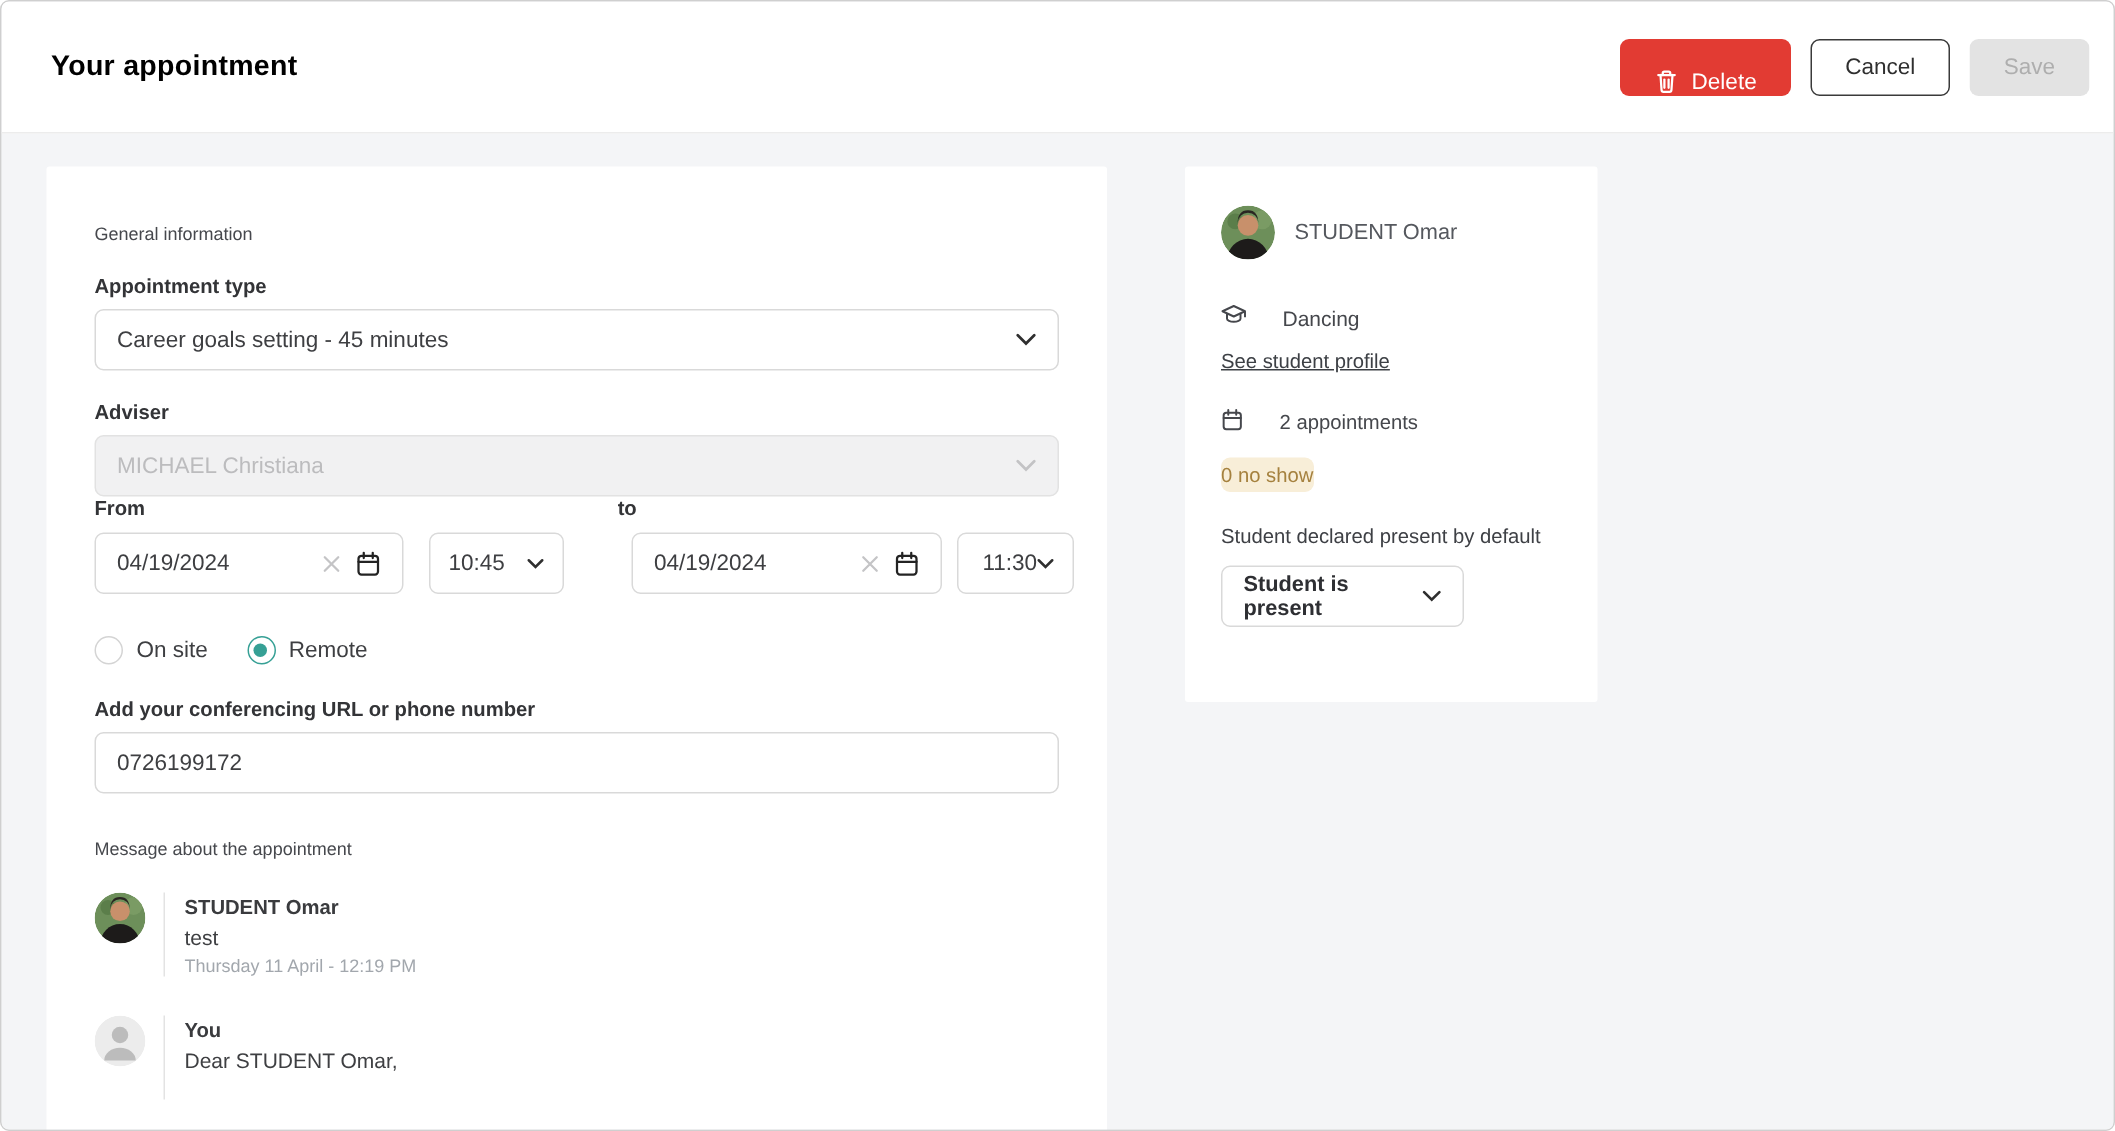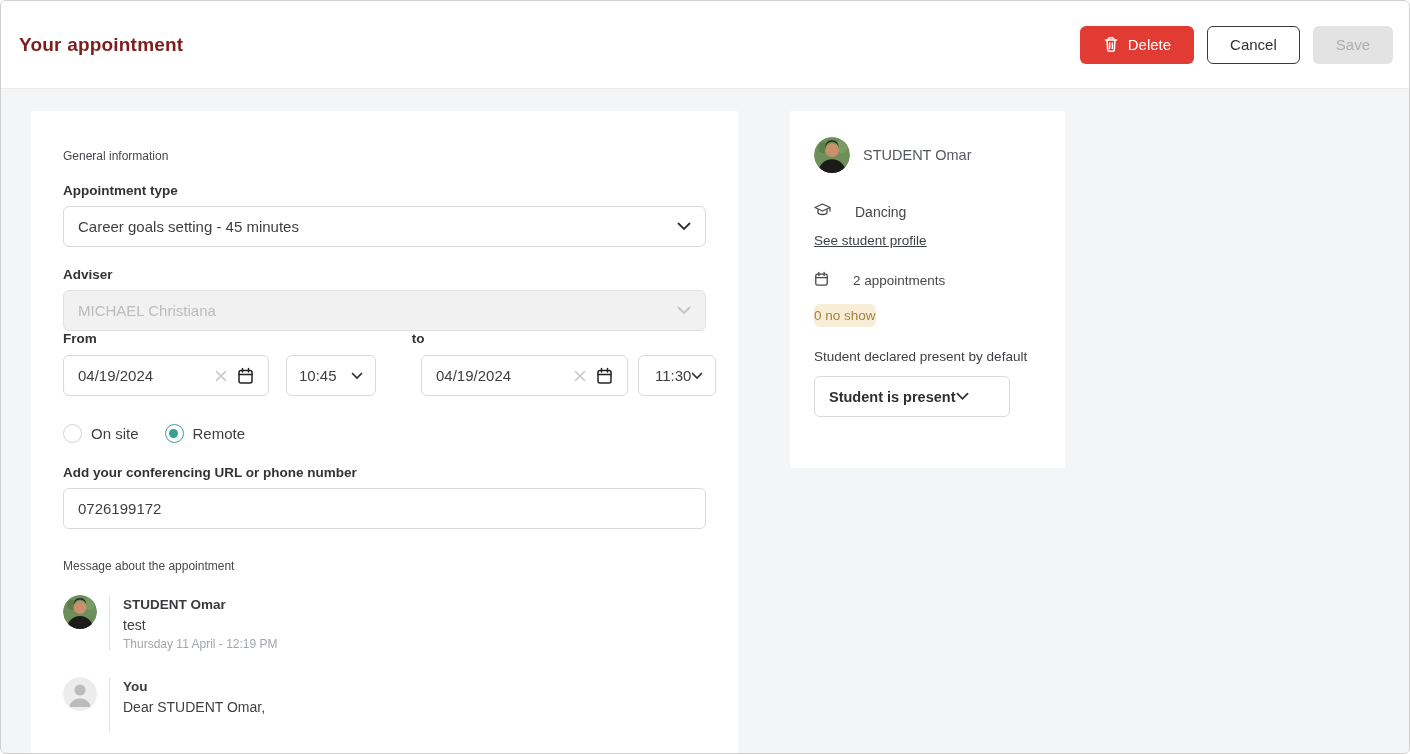--- a/index.html
+++ b/index.html
@@ -6,27 +6,27 @@
   html,body { width:1410px; height:754px; font-family:"Liberation Sans", sans-serif; background:#fff; }
   #page {
     position:relative; width:1410px; height:754px; overflow:hidden;
     border:1px solid #cfcfcf; border-radius:6px; background:#f4f5f7;
   }
   
   .header {
     position:absolute; top:0; left:0; right:0; height:88px; background:#fff;
     border-bottom:1px solid #ececec; display:flex; align-items:center; z-index:5;
   }
-  .page-title { margin-left:18px; font-size:19px; font-weight:bold; color:#7f1d1d; letter-spacing:.2px; }
+  .page-title { margin-left:33px; font-size:19px; font-weight:bold; color:#000000; letter-spacing:.2px; }
   .header-actions { margin-left:auto; margin-right:16px; display:flex; gap:13px; }
   .btn {
     height:38px; border-radius:6px; display:inline-flex; align-items:center; justify-content:center;
     font-size:15px; padding:0 22px; cursor:pointer; border:1px solid transparent; background:#fff;
   }
-  .btn-delete { background:var(--accent_red,#e23b33); color:#fff; gap:9px; }
+  .btn-delete { background:var(--accent_red,#e23b33); color:#fff; gap:9px;align-items:flex-end; }
   .btn-cancel { border-color:#3a3a3a; color:#2f2f2f; }
   .btn-save  { background:#e3e3e3; color:#aeaeae; cursor:default; }
   
   .main { position:absolute; top:88px; left:0; right:0; bottom:0; background:#f4f5f7; overflow:hidden; }
   .card { background:#fff; border-radius:2px; }
   .card-left { position:absolute; left:30px; top:22px; width:707px; height:720px; padding:38px 32px; }
   .card-right { position:absolute; left:789px; top:22px; width:275px; height:357px; padding:26px 24px; }
   .section-heading { font-size:12px; font-weight:normal; color:#46484d; }
   .field-label { font-size:13.5px; font-weight:bold; color:#333437; margin-bottom:8px; }
   .control {
@@ -69,21 +69,21 @@
   .student-head { display:flex; align-items:center; gap:13px; }
   .avatar-36 { width:36px; height:36px; border-radius:50%; overflow:hidden; flex:none; }
   .student-name { font-size:14.5px; color:#55585e; }
   .icon-line { display:flex; align-items:center; gap:24px; font-size:14px; color:#45474c; }
   .profile-link { display:inline-block; margin-top:13px; font-size:13.5px; color:#3d4045; text-decoration:underline; cursor:pointer; }
   .badge {
     display:inline-block; margin-top:14px; background:var(--badge_bg,#f8eed8); color:var(--badge_text,#a5813e);
     font-size:13.5px; padding:4px 0; border-radius:6px;
   }
   .presence-label { margin-top:22px; font-size:13.5px; color:#3e4045; }
-  .presence-select { width:196px; margin-top:12px; font-size:14.5px; font-weight:bold; color:#2e2f33; cursor:pointer; }
+  .presence-select { width:162px; margin-top:12px; font-size:14.5px; font-weight:bold; color:#2e2f33; cursor:pointer; }
   .cursor-pointer { cursor:pointer; }
 </style>
 </head>
 <body>
 
 <div id="page">
 
   <div class="header">
     <div class="page-title">Your appointment</div>
     <div class="header-actions">

